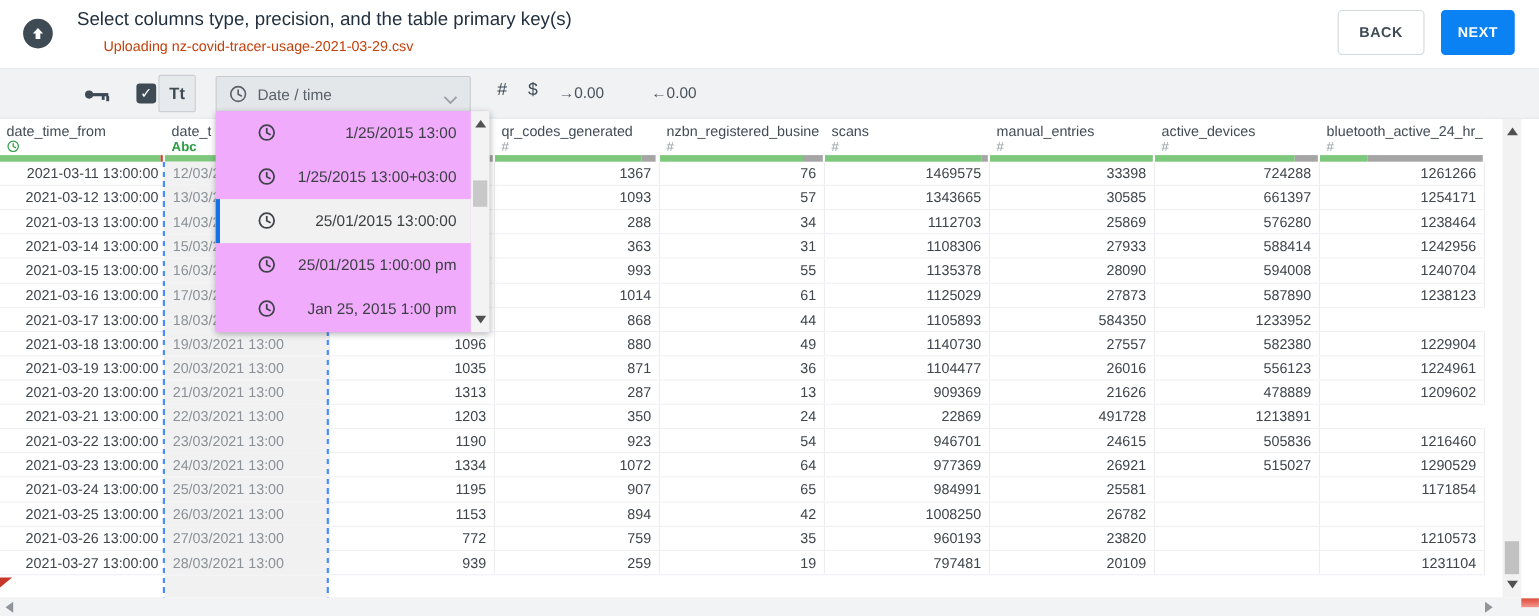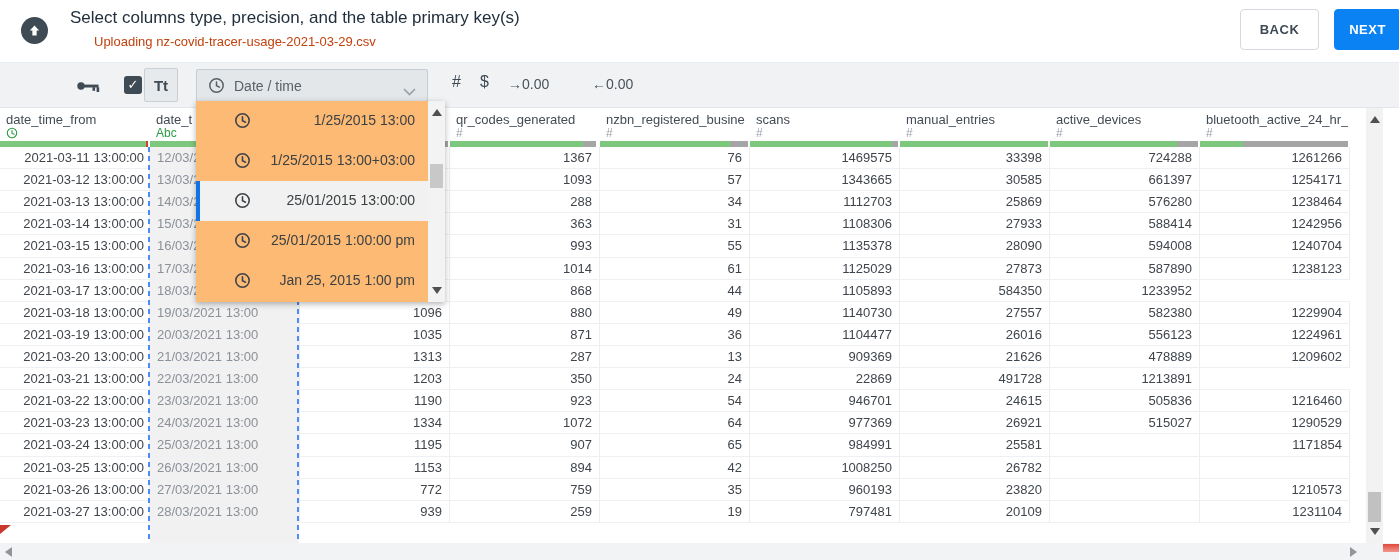--- a/index.html
+++ b/index.html
@@ -7,21 +7,21 @@
         font-family:"Liberation Sans",sans-serif;}
 
   
   .tophdr{position:absolute;left:0;top:0;width:1399px;height:66px;background:#fff;}
   .upicon{position:absolute;left:21px;top:17px;width:27px;height:27px;border-radius:50%;
           background:#3e4a54;display:flex;align-items:center;justify-content:center;}
   .title{position:absolute;left:70px;top:8px;font-size:17px;color:#22303e;white-space:nowrap;}
   .subtitle{position:absolute;left:70px;top:34px;font-size:13px;color:#c2410c;white-space:nowrap;margin-left:24px;}
   .btn{position:absolute;top:9px;height:41px;border-radius:4px;font-size:13px;font-weight:bold;
        letter-spacing:.5px;display:flex;align-items:center;justify-content:center;cursor:pointer;
-       box-sizing:border-box;margin-left:24px;}
+       box-sizing:border-box;}
   .btn.back{left:1216px;width:79px;background:#fff;border:1px solid #d3d9de;color:#3e4a54;}
   .btn.next{left:1310px;width:67px;background:#0b82f4;border:1px solid #0b82f4;color:#fff;}
 
   
   .toolbar{position:absolute;left:0;top:62px;width:1399px;height:46px;background:#f0f2f4;
            border-top:1px solid #e7edf3;border-bottom:1px solid #e3e6ea;box-sizing:border-box;}
   .tbi{position:absolute;display:flex;align-items:center;justify-content:center;cursor:pointer;}
   .keyic{left:76px;top:16px;}
   .cbox{left:124px;top:13px;width:18px;height:18px;background:#3e4a54;border-radius:3px;
         color:#fff;font-size:13px;line-height:18px;}
@@ -35,39 +35,39 @@
   .hashbtn{left:452px;top:10px;font-size:16px;color:#3e4a54;}
   .dollarbtn{left:480px;top:10px;font-size:16px;color:#3e4a54;}
   .decbtn{top:13px;font-size:14px;color:#49525a;white-space:nowrap;}
 
   
   .thead{position:absolute;left:0;top:108px;width:1350px;height:39px;background:#fff;}
   .hcell{position:absolute;top:0;width:150px;height:39px;box-sizing:border-box;cursor:pointer;}
   .hname{position:absolute;left:6px;top:4px;font-size:13px;color:#434b54;white-space:nowrap;
          overflow:hidden;max-width:142px;}
   .htype{position:absolute;left:6px;top:19px;font-size:11px;line-height:12px;}
-  .htype.abc{color:#2e9b45;font-weight:normal;font-size:12px;}
+  .htype.abc{color:#2e9b45;font-weight:bold;font-size:12px;}
   .htype.hash{color:#9da3a9;font-size:12px;}
   .hbar{position:absolute;left:0;top:33px;width:148px;height:6px;display:flex;}
   .hbar i{display:block;height:6px;}
 
   
   .tbody{position:absolute;left:0;top:147px;width:1350px;}
   .trow{display:flex;height:22.12px;border-bottom:1px solid #eef1f4;box-sizing:border-box;}
   .cell{width:150px;box-sizing:border-box;font-size:13px;line-height:21px;color:#3f454b;
         white-space:nowrap;overflow:hidden;border-right:1px solid #ededee;}
   .cell.c0{text-align:right;padding-right:5px;}
   .cell.c1{text-align:left;padding-left:7px;background:#f1f1f2;color:#8b9197;}
   .cell.num{text-align:right;padding-right:7px;}
   .selext{position:absolute;left:150px;top:523px;width:149px;height:20px;background:#f1f1f2;}
   .dashline{position:absolute;top:147px;width:2px;height:396px;z-index:5;
             background:repeating-linear-gradient(180deg,#4b8df8 0 5px,transparent 5px 9px);}
 
   
-  .menu{position:absolute;left:196px;top:101px;width:249px;height:201px;background:#fdba74;
+  .menu{position:absolute;left:196px;top:101px;width:249px;height:201px;background:#f0abfc;
         box-shadow:0 2px 6px rgba(0,0,0,.3);z-index:10;}
   .opt{position:absolute;left:0;width:232px;height:40px;cursor:pointer;}
   .opt.sel{background:#f1f1f1;text-align:right;}
   .opt.sel::before{content:"";position:absolute;left:0;top:0;width:4px;height:100%;background:#1273e6;}
   .oic{position:absolute;left:38px;top:11px;display:flex;}
   .olbl{position:absolute;right:13px;top:11px;font-size:14px;color:#3c4043;white-space:nowrap;}
   .mscroll{position:absolute;right:0;top:0;width:17px;height:201px;background:#f3f3f3;}
   .mthumb{position:absolute;left:2px;top:63px;width:13px;height:24px;background:#c8c8c8;cursor:pointer;}
   .tri{width:0;height:0;position:absolute;cursor:pointer;}
   .tri.up{left:4px;top:8px;border-left:5px solid transparent;border-right:5px solid transparent;

